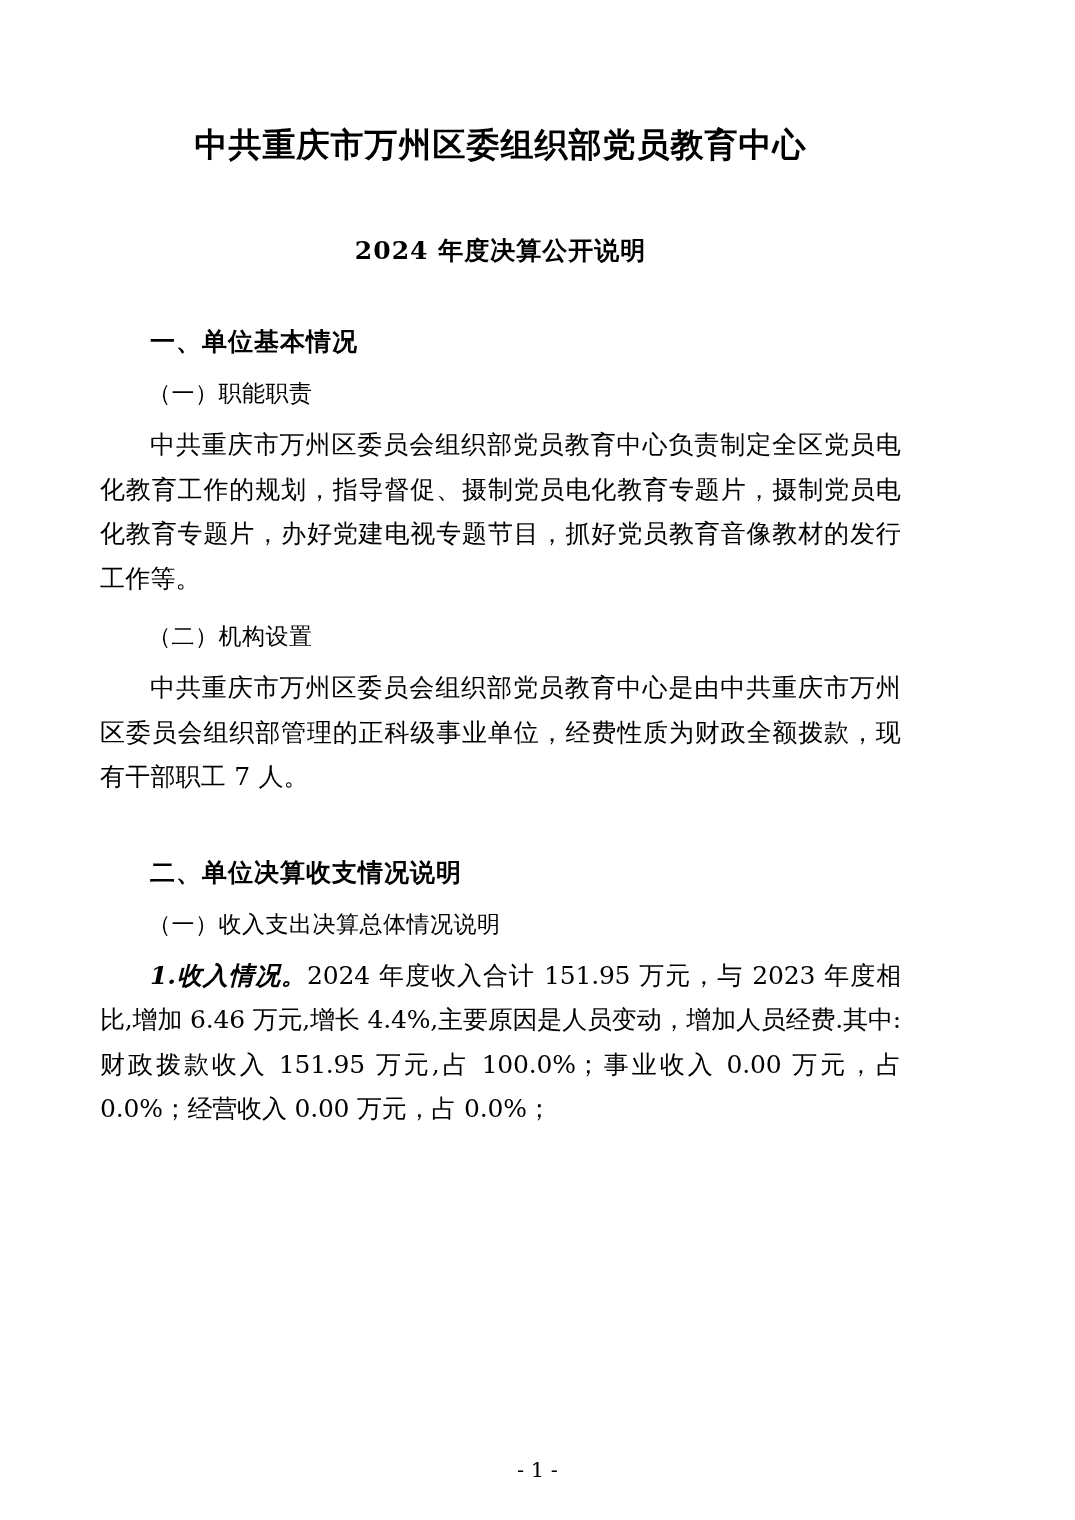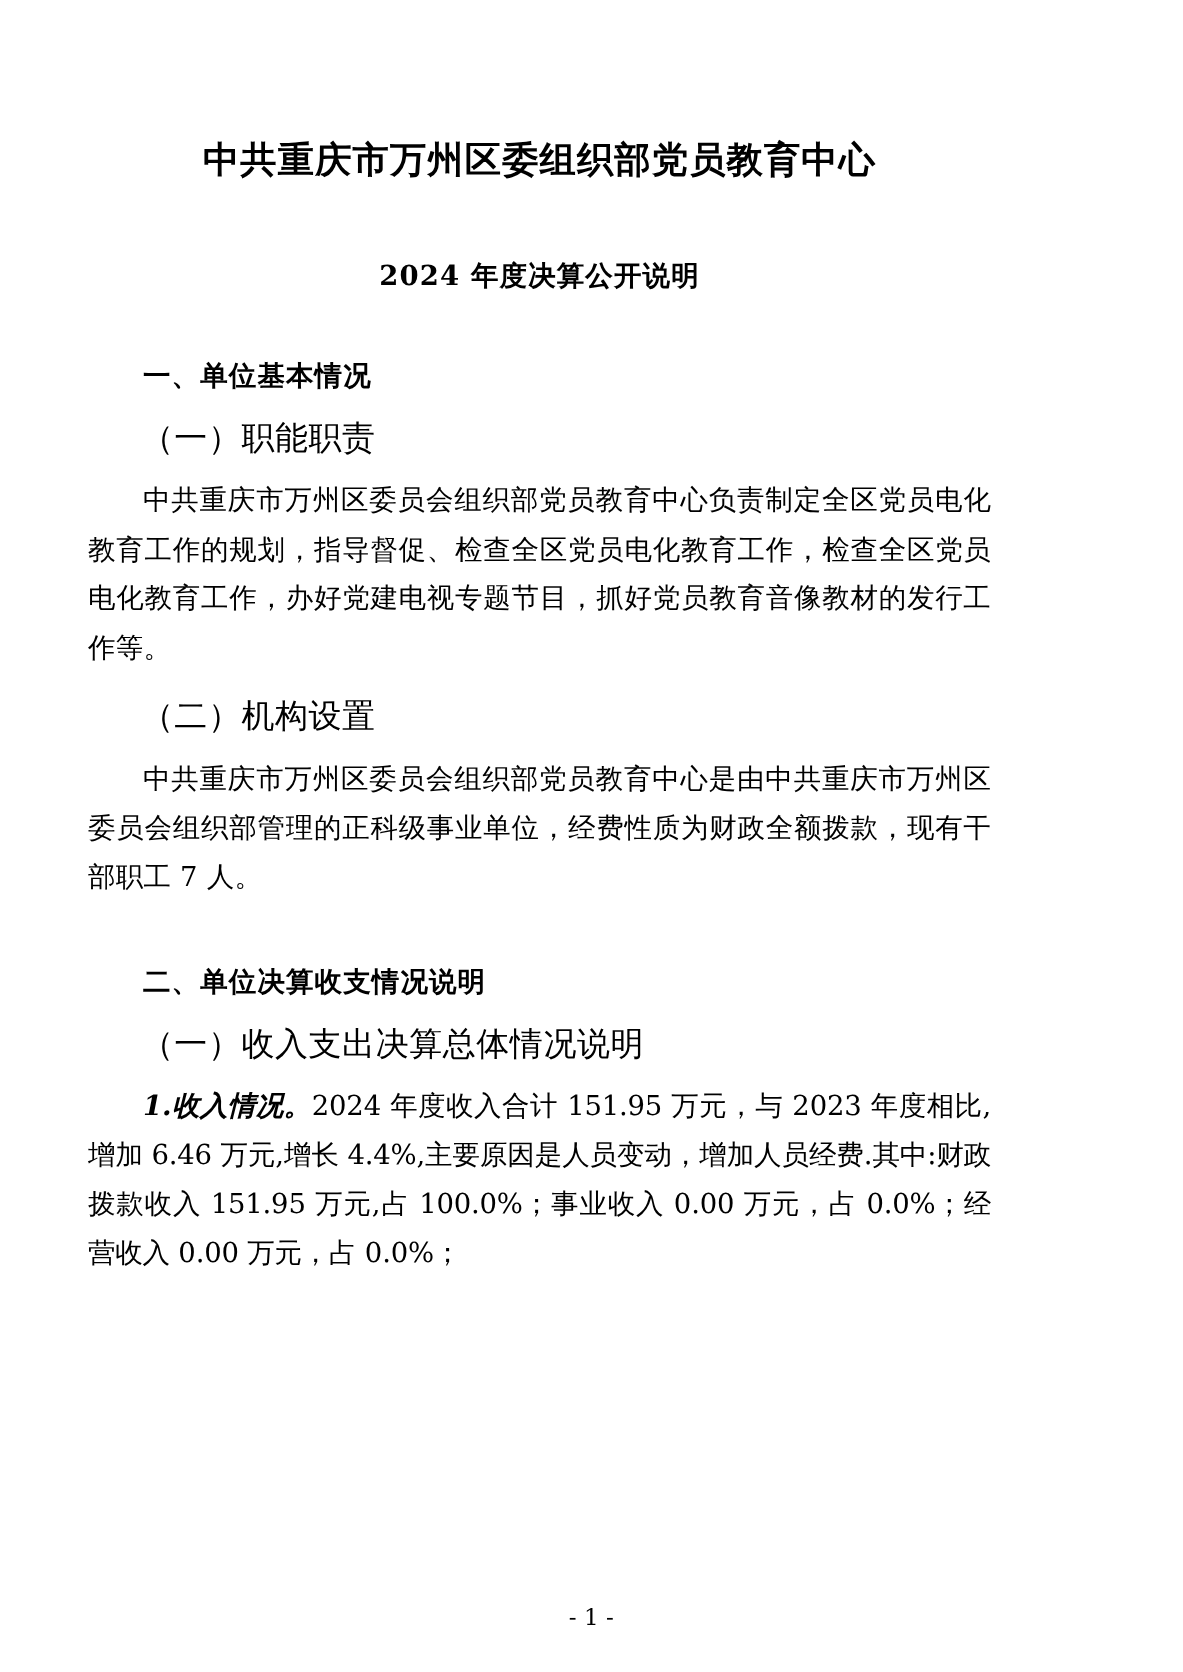--- a/index.html
+++ b/index.html
@@ -12,21 +12,21 @@
     height: 1520px;
     font-family: "Liberation Serif", "DejaVu Serif", serif;
     color: #000000;
     position: relative;
     overflow: hidden;
   }
   .page {
     width: 1001px;
     height: 1520px;
     box-sizing: border-box;
-    padding: 120px 100px 40px 80px;
+    padding: 120px 100px 40px 100px;
     position: relative;
     background: #fff;
   }
   .doc-title {
     text-align: center;
     font-size: 33px;
     font-weight: bold;
     letter-spacing: 1px;
     line-height: 1.5;
     margin: 0 0 0 0;
@@ -44,21 +44,21 @@
   .section-heading {
     font-size: 25px;
     font-weight: bold;
     margin-top: 56px;
     margin-bottom: 0;
     text-indent: 50px;
     letter-spacing: 1px;
     font-family: "DejaVu Serif", "Liberation Serif", serif;
   }
   .subsection-heading {
-    font-size: 30px;
+    font-size: 23px;
     margin-top: 20px;
     text-indent: 48px;
     letter-spacing: 0.5px;
     font-family: Liberation Serif, serif;
   }
   .para {
     font-size: 25px;
     line-height: 1.78;
     margin-top: 14px;
     text-indent: 50px;
@@ -87,21 +87,21 @@
 </head>
 <body>
 
 <div class="page">
 
   <div class="doc-title">中共重庆市万州区委组织部党员教育中心</div>
   <div class="doc-title-line2">2024 年度决算公开说明</div>
 
   <div class="section-heading">一、单位基本情况</div>
   <div class="subsection-heading">（一）职能职责</div>
-  <div class="para">中共重庆市万州区委员会组织部党员教育中心负责制定全区党员电化教育工作的规划，指导督促、检查全区党员电化教育工作，检查全区党员电化教育工作，办好党建电视专题节目，抓好党员教育音像教材的发行工作等。</div>
+  <div class="para">中共重庆市万州区委员会组织部党员教育中心负责制定全区党员电化教育工作的规划，指导督促、摄制党员电化教育专题片，摄制党员电化教育专题片，办好党建电视专题节目，抓好党员教育音像教材的发行工作等。</div>
   <div class="subsection-heading">（二）机构设置</div>
   <div class="para">中共重庆市万州区委员会组织部党员教育中心是由中共重庆市万州区委员会组织部管理的正科级事业单位，经费性质为财政全额拨款，现有干部职工 7 人。</div>
 
   <div class="section-heading">二、单位决算收支情况说明</div>
   <div class="subsection-heading">（一）收入支出决算总体情况说明</div>
   <div class="para tight"><span class="lead-bold">1.收入情况。</span><span>2024 年度收入合计 151.95 万元，与 2023 年度相比,增加 6.46 万元,增长 4.4%,主要原因是人员变动，增加人员经费.其中:财政拨款收入 151.95 万元,占 100.0%；事业收入 0.00 万元，占 0.0%；经营收入 0.00 万元，占 0.0%；</span></div>
 
   <div class="page-number">- 1 -</div>
 
 </div>

